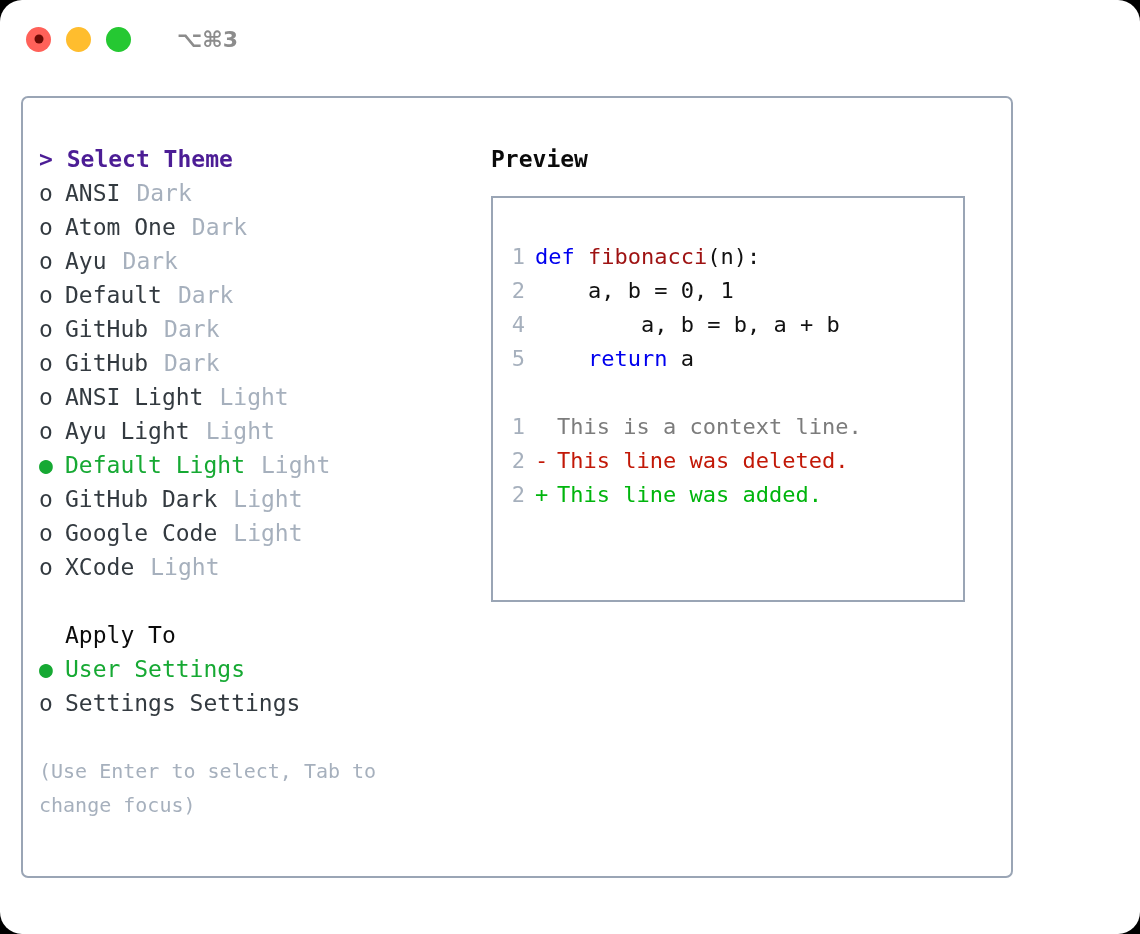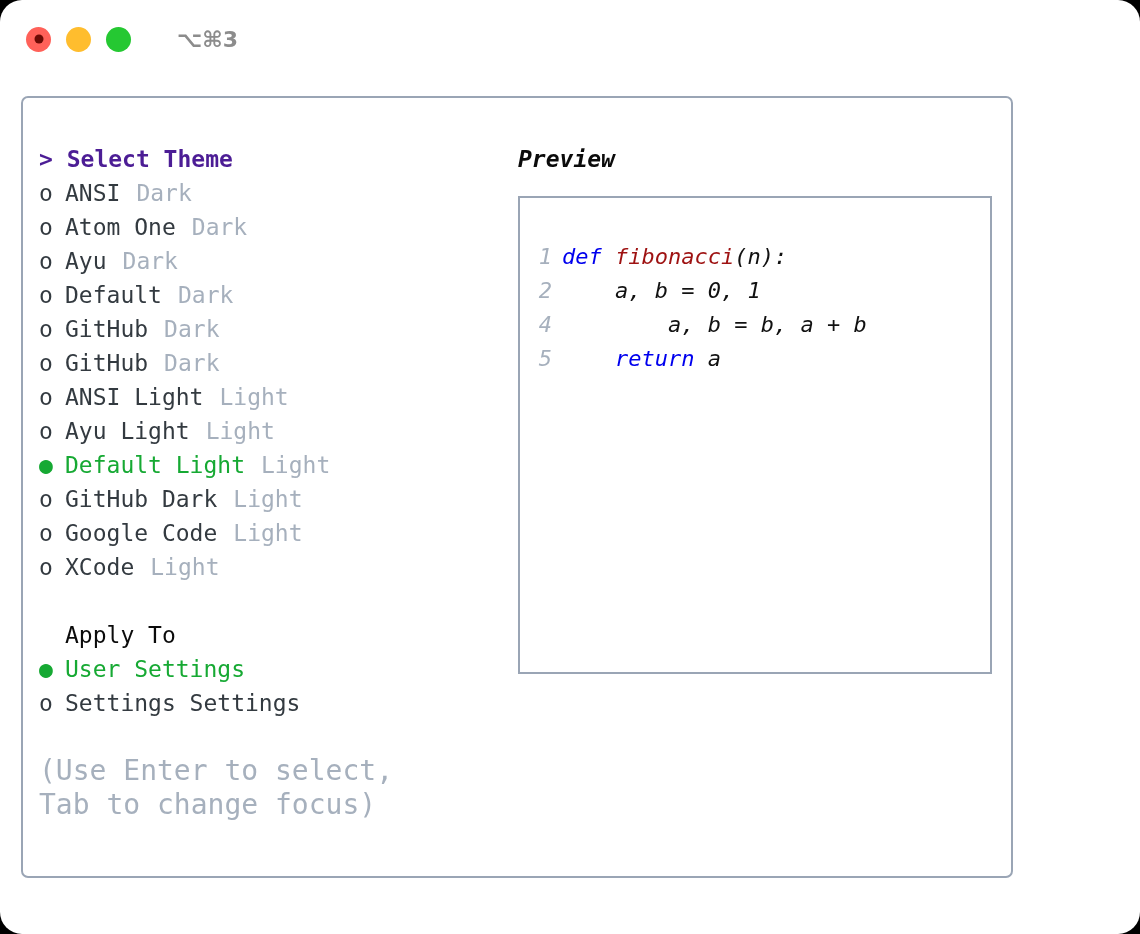--- a/index.html
+++ b/index.html
@@ -130,44 +130,43 @@
     font-size: 23px;
     line-height: 34px;
     color: #0b0b0b;
     padding-left: 26px;
     white-space: pre;
   }
   .spacer-row { height: 34px; }
 
   .hint {
     margin-top: 34px;
-    font-size: 28px;
+    font-size: 20px;
     line-height: 34px;
     color: #a6b0bd;
     width: 410px;
   }
 
   
   .right {
     position: absolute;
-    left: 495px;
+    left: 468px;
     top: 44px;
     width: 495px;
-    font-style: italic;
   }
   .preview-title {
     font-size: 23px;
     font-weight: bold;
     color: #0b0b0b;
     line-height: 34px;
   }
   .preview-box {
     margin-top: 20px;
     width: 474px;
-    height: 478px;
+    height: 406px;
     border: 2px solid #9aa5b5;
     box-sizing: border-box;
     background: #ffffff;
     padding: 42px 0 0 16px;
   }
   .code-line {
     font-size: 22px;
     line-height: 34px;
     white-space: pre;
     color: #111111;
@@ -246,18 +245,23 @@
       <div class="right">
         <div class="preview-title">Preview</div>
         <div class="preview-box">
           <div id="code-block">
               <div class="code-line"><span class="lno">1</span><span class="kw">def </span><span class="fn">fibonacci</span><span class="pl">(n):</span></div>
               <div class="code-line"><span class="lno">2</span><span class="pl">    a, b = 0, 1</span></div>
               <div class="code-line"><span class="lno">4</span><span class="pl">        a, b = b, a + b</span></div>
               <div class="code-line"><span class="lno">5</span><span class="pl">    </span><span class="kw">return</span><span class="pl"> a</span></div>
             </div>
           <div class="diff-gap"></div>
+          <div id="diff-block">
+              <div class="diff-line diff-ctx"><span class="lno">1</span><span class="sign"> </span><span>This is a context line.</span></div>
+              <div class="diff-line diff-del"><span class="lno">2</span><span class="sign">-</span><span>This line was deleted.</span></div>
+              <div class="diff-line diff-add"><span class="lno">2</span><span class="sign">+</span><span>This line was added.</span></div>
+            </div>
         </div>
       </div>
 
     </div>
   </div>
 </div>
 
 </body></html>

